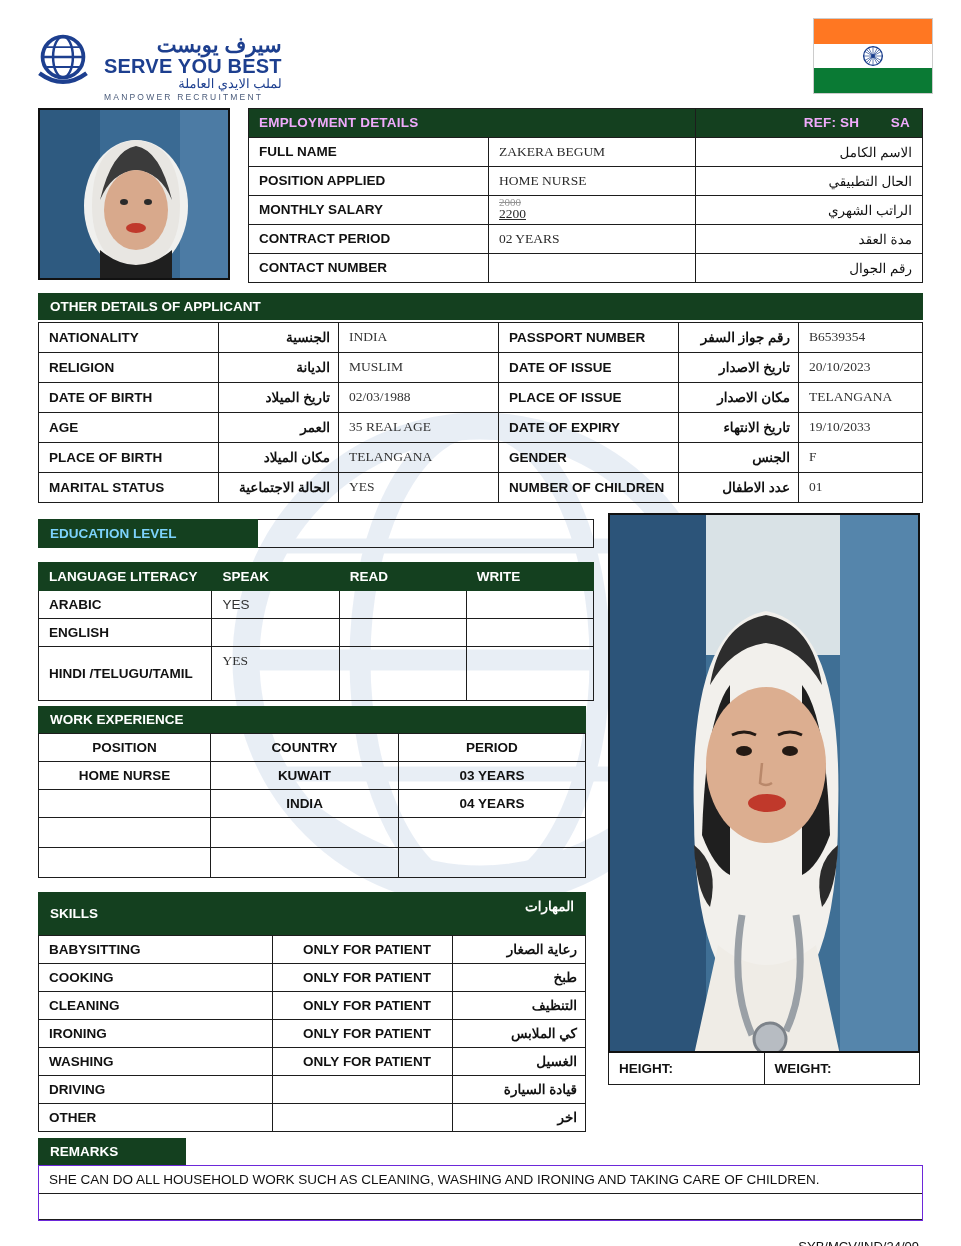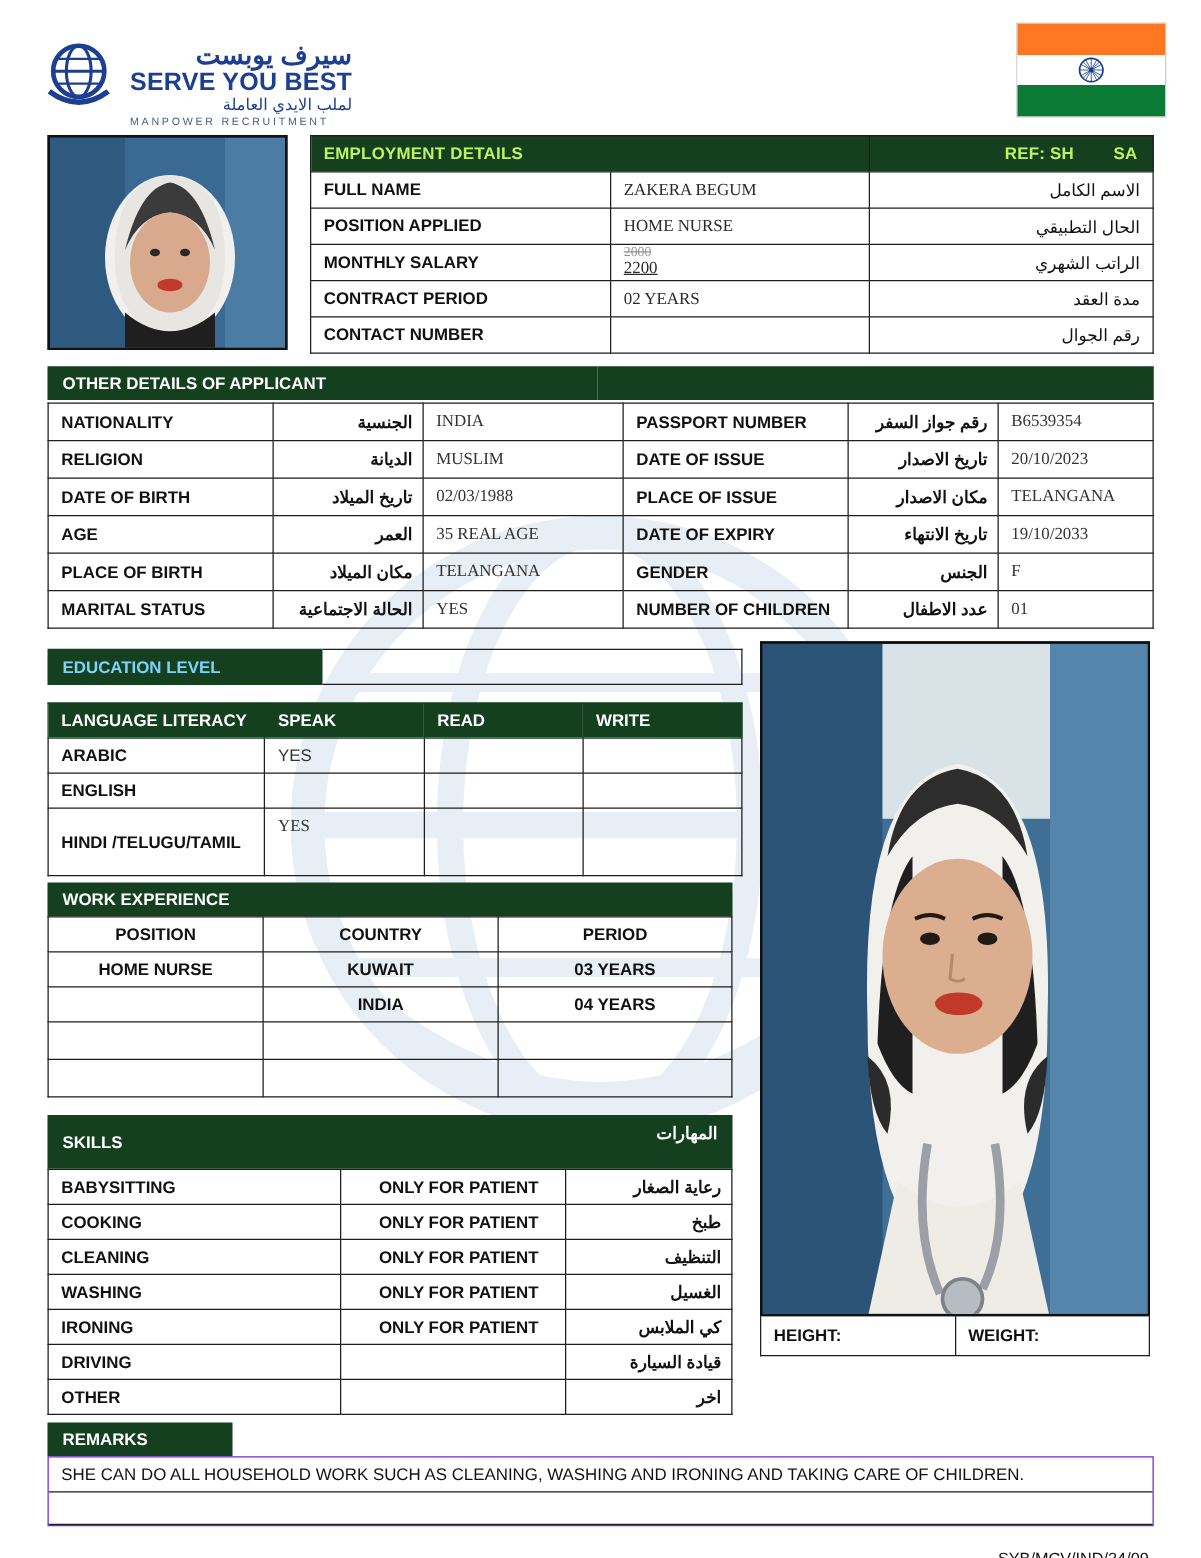--- a/index.html
+++ b/index.html
@@ -64,21 +64,21 @@
   .top-row { display:flex; gap: 0; padding: 0 38px 0 38px; align-items: flex-start; }
   .photo-small {
     width: 192px; height: 172px; border: 2px solid #111; margin-right: 18px;
     overflow: hidden; flex: none; background:#2a3a52;
   }
   .photo-small svg, .photo-large svg { display:block; }
 
   .emp-table { flex: 1; border-collapse: collapse; }
   .emp-table td { border: 1px solid #1d1d1d; height: 29px; font-size: 13.5px; }
   .bar {
-    background: #14401f; color:#bef264; font-weight: bold; font-size: 14px;
+    background: #14401f; color:#f0abfc; font-weight: bold; font-size: 14px;
     padding: 6px 10px; letter-spacing: 0.2px;
   }
   .bar-ref { text-align: right; padding-right: 12px; font-size: 13.5px; }
   .lbl { padding-left: 10px; font-weight: bold; font-size: 13.5px; width: 240px; }
   .val { padding-left: 10px; font-size: 13.5px; color:#222; }
   .ar { text-align: right; padding-right: 10px; font-size: 14px; direction: rtl; white-space: nowrap; }
 
   .sec-head {
     background:#14401f; color:#fff; font-weight:bold; font-size:13.5px;
     padding: 6px 12px;
@@ -415,28 +415,28 @@
             <td class="k">COOKING</td>
             <td class="v">ONLY FOR PATIENT</td>
             <td class="a">طبخ</td>
           </tr>
           <tr>
             <td class="k">CLEANING</td>
             <td class="v">ONLY FOR PATIENT</td>
             <td class="a">التنظيف</td>
           </tr>
           <tr>
+            <td class="k">IRONING</td>
+            <td class="v">ONLY FOR PATIENT</td>
+            <td class="a">كي الملابس</td>
+          </tr>
+          <tr>
             <td class="k">WASHING</td>
             <td class="v">ONLY FOR PATIENT</td>
             <td class="a">الغسيل</td>
-          </tr>
-          <tr>
-            <td class="k">IRONING</td>
-            <td class="v">ONLY FOR PATIENT</td>
-            <td class="a">كي الملابس</td>
           </tr>
           <tr>
             <td class="k">DRIVING</td>
             <td class="v"></td>
             <td class="a">قيادة السيارة</td>
           </tr>
           <tr>
             <td class="k">OTHER</td>
             <td class="v"></td>
             <td class="a">اخر</td>

